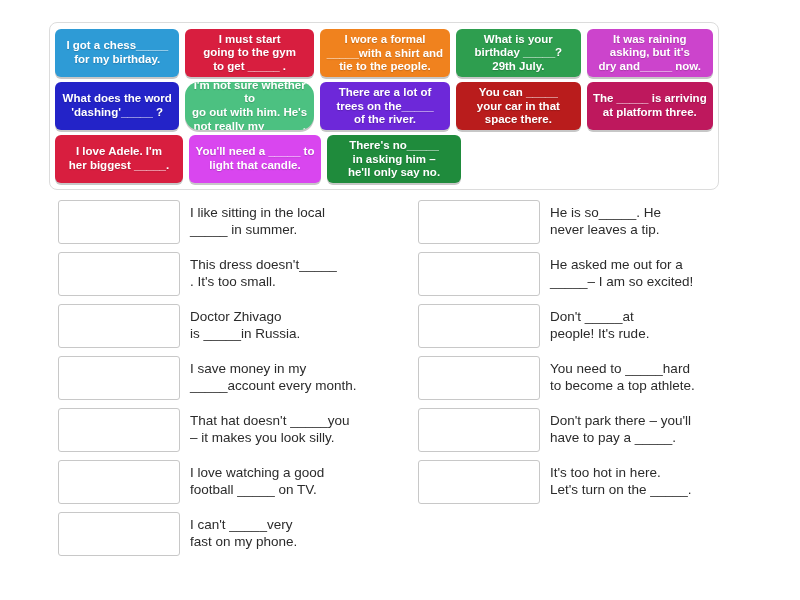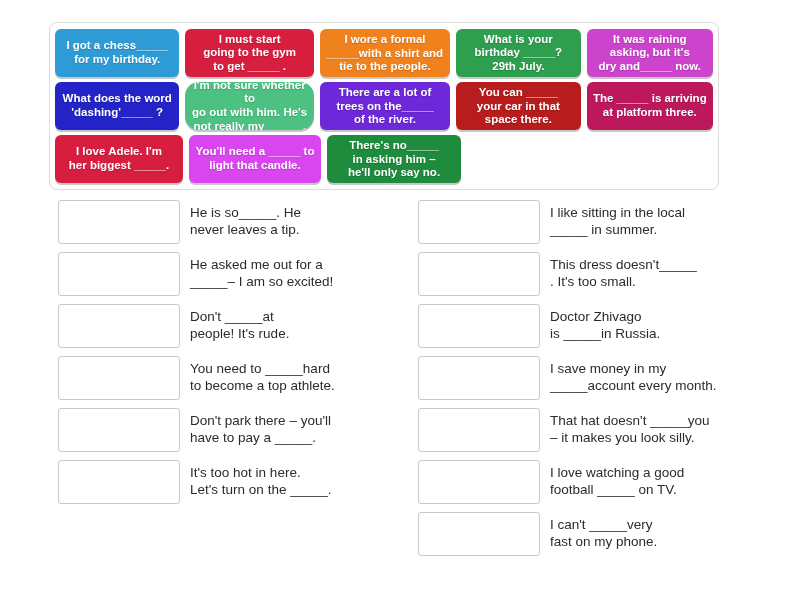--- a/index.html
+++ b/index.html
@@ -194,20 +194,72 @@
             <span class="ln">There's no_____</span>
             <span class="ln">in asking him –</span>
             <span class="ln">he'll only say no.</span>
           </span>
       </div>
     </div>
   </div>
 
   <div class="columns">
 
+    <div class="col left">
+      <div class="match-row">
+        <div class="dropzone"></div>
+        <div class="prompt">
+          <span class="l">I like sitting in the local</span>
+          <span class="l">_____ in summer.</span>
+        </div>
+      </div>
+      <div class="match-row">
+        <div class="dropzone"></div>
+        <div class="prompt">
+          <span class="l">This dress doesn't_____</span>
+          <span class="l">. It's too small.</span>
+        </div>
+      </div>
+      <div class="match-row">
+        <div class="dropzone"></div>
+        <div class="prompt">
+          <span class="l">Doctor Zhivago</span>
+          <span class="l">is _____in Russia.</span>
+        </div>
+      </div>
+      <div class="match-row">
+        <div class="dropzone"></div>
+        <div class="prompt">
+          <span class="l">I save money in my</span>
+          <span class="l">_____account every month.</span>
+        </div>
+      </div>
+      <div class="match-row">
+        <div class="dropzone"></div>
+        <div class="prompt">
+          <span class="l">That hat doesn't _____you</span>
+          <span class="l">– it makes you look silly.</span>
+        </div>
+      </div>
+      <div class="match-row">
+        <div class="dropzone"></div>
+        <div class="prompt">
+          <span class="l">I love watching a good</span>
+          <span class="l">football _____ on TV.</span>
+        </div>
+      </div>
+      <div class="match-row">
+        <div class="dropzone"></div>
+        <div class="prompt">
+          <span class="l">I can't _____very</span>
+          <span class="l">fast on my phone.</span>
+        </div>
+      </div>
+    </div>
+
     <div class="col right">
       <div class="match-row">
         <div class="dropzone"></div>
         <div class="prompt">
           <span class="l">He is so_____. He</span>
           <span class="l">never leaves a tip.</span>
         </div>
       </div>
       <div class="match-row">
         <div class="dropzone"></div>
@@ -239,66 +291,14 @@
       </div>
       <div class="match-row">
         <div class="dropzone"></div>
         <div class="prompt">
           <span class="l">It's too hot in here.</span>
           <span class="l">Let's turn on the _____.</span>
         </div>
       </div>
     </div>
 
-    <div class="col left">
-      <div class="match-row">
-        <div class="dropzone"></div>
-        <div class="prompt">
-          <span class="l">I like sitting in the local</span>
-          <span class="l">_____ in summer.</span>
-        </div>
-      </div>
-      <div class="match-row">
-        <div class="dropzone"></div>
-        <div class="prompt">
-          <span class="l">This dress doesn't_____</span>
-          <span class="l">. It's too small.</span>
-        </div>
-      </div>
-      <div class="match-row">
-        <div class="dropzone"></div>
-        <div class="prompt">
-          <span class="l">Doctor Zhivago</span>
-          <span class="l">is _____in Russia.</span>
-        </div>
-      </div>
-      <div class="match-row">
-        <div class="dropzone"></div>
-        <div class="prompt">
-          <span class="l">I save money in my</span>
-          <span class="l">_____account every month.</span>
-        </div>
-      </div>
-      <div class="match-row">
-        <div class="dropzone"></div>
-        <div class="prompt">
-          <span class="l">That hat doesn't _____you</span>
-          <span class="l">– it makes you look silly.</span>
-        </div>
-      </div>
-      <div class="match-row">
-        <div class="dropzone"></div>
-        <div class="prompt">
-          <span class="l">I love watching a good</span>
-          <span class="l">football _____ on TV.</span>
-        </div>
-      </div>
-      <div class="match-row">
-        <div class="dropzone"></div>
-        <div class="prompt">
-          <span class="l">I can't _____very</span>
-          <span class="l">fast on my phone.</span>
-        </div>
-      </div>
-    </div>
-
   </div>
 </div>
 
 </body></html>

